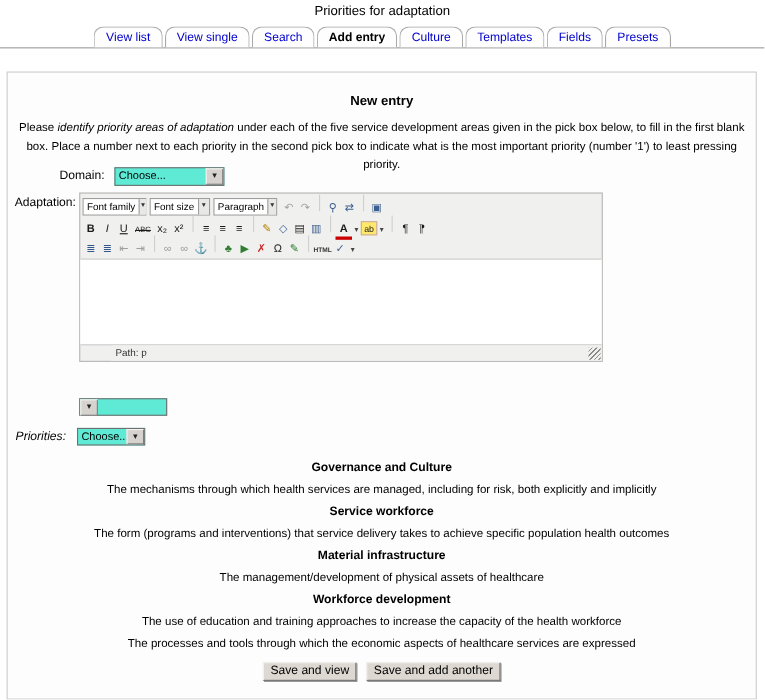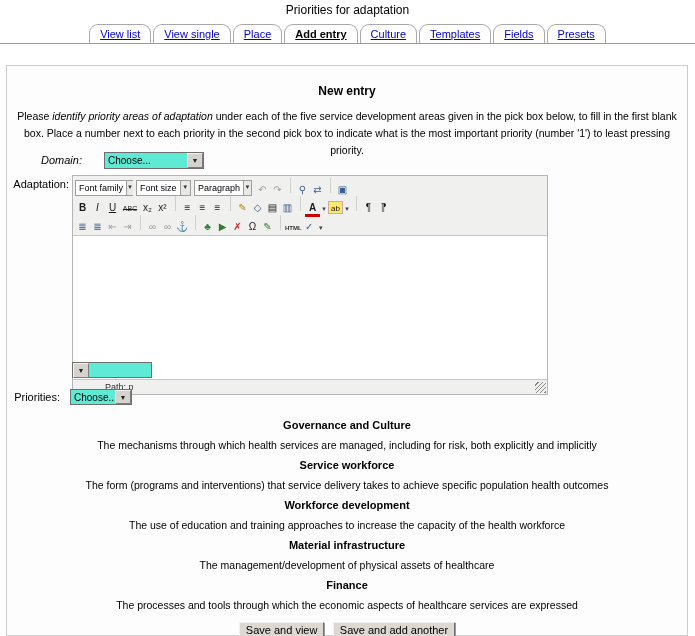--- a/index.html
+++ b/index.html
@@ -7,51 +7,51 @@
   body { font-family:"Liberation Sans",sans-serif; color:#000; position:relative; }
 
   .page-title { position:absolute; top:3px; left:0; width:100%; text-align:center;
                 font-size:12px; font-weight:normal; }
 
   .tabbar { position:absolute; top:24px; left:0; width:100%; height:20px;
             border-bottom:1px solid #9a9a9a; text-align:center; white-space:nowrap; }
   .tab { display:inline-block; height:19px; line-height:18px; padding:0 10px;
          margin:0 1px; border:1px solid #a8a8a8; border-bottom:none;
          border-radius:9px 9px 0 0; background:#fefefe; font-size:11px;
-         color:#0000cc; cursor:pointer; vertical-align:bottom;text-decoration:underline; }
+         color:#0000cc; cursor:pointer; vertical-align:bottom; }
   .tab.active { color:#000; font-weight:bold; }
 
   .content-box { position:absolute; top:65px; left:6px; width:682px; height:571px;
                  border:1px solid #cccccc; background:#fdfdfd; }
 
   .new-entry { position:absolute; top:18px; left:0; width:100%; text-align:center;
                font-size:12px; font-weight:bold; }
   .instructions { position:absolute; top:42px; left:0; width:100%; padding:0 6px;
                   text-align:center; font-size:10.5px; line-height:1.6; }
   .instructions .em { font-style:italic; }
 
   .flabel { position:absolute; font-size:11px; text-align:right; }
-  .lbl-domain    { top:88px;  left:0; width:75px;font-style:italic; }
+  .lbl-domain    { top:88px;  left:13px; width:75px; }
   .lbl-adapt     { top:112px; left:0; width:62px; }
-  .lbl-prior     { top:325px; left:0; width:53px; }
+  .lbl-prior     { top:325px; left:0; width:53px;font-style:italic; }
 
   
   .wsel { display:inline-flex; align-items:stretch; background:#5eead4;
           border:1px solid #6f6f6f; height:17px; cursor:pointer; }
   .wsel .txt { flex:1; font-size:10px; line-height:15px; padding:0 3px;
                overflow:hidden; white-space:nowrap; }
   .wsel .arr { width:16px; background:#d6d3ce; border:1px solid;
                border-color:#f4f3f1 #7c7c7c #7c7c7c #f4f3f1; font-size:7px;
                line-height:13px; text-align:center; color:#222; }
   .sel-domain { position:absolute; top:86px; left:97px; width:100px; }
   .sel-prior  { position:absolute; top:323px; left:63px; width:62px; height:16px; }
   .sel-format { position:absolute; top:296px; left:65px; width:80px; height:16px;flex-direction:column; }
 
   
-  .editor { position:absolute; top:109px; left:65px; width:476px; height:220px;
+  .editor { position:absolute; top:109px; left:65px; width:476px; height:154px;
             border:1px solid #b5b5b5; background:#f0f0ee; display:flex;
             flex-direction:column; }
   .tbar { padding:2px 2px 0 2px; }
   .trow { display:flex; align-items:center; height:19px; }
   .tsel { display:inline-flex; background:#fff; border:1px solid #9e9e9e;
           height:16px; margin-right:3px; cursor:pointer; }
   .tsel .txt { font-size:9px; line-height:14px; padding:0 3px; white-space:nowrap; }
   .tsel .arr { width:13px; background:#e8e8e6; border-left:1px solid #9e9e9e;
                font-size:6px; line-height:13px; text-align:center; color:#333; }
   .ts-ff { width:58px; } .ts-fs { width:55px; } .ts-pg { width:58px; }
@@ -90,21 +90,21 @@
           border:1px solid; border-color:#f2f1ef #6e6e6e #6e6e6e #f2f1ef;
           box-shadow:1px 1px 0 #9a9a9a; margin:0 2px; cursor:pointer; }
 </style>
 </head>
 <body>
 
 <div class="page-title">Priorities for adaptation</div>
 
 <div class="tabbar">
   
-<span class="tab">View list</span><span class="tab">View single</span><span class="tab">Place</span><span class="tab active">Add entry</span><span class="tab">Culture</span><span class="tab">Templates</span><span class="tab">Fields</span><span class="tab">Presets</span></div>
+<span class="tab">View list</span><span class="tab">View single</span><span class="tab">Search</span><span class="tab active">Add entry</span><span class="tab">Culture</span><span class="tab">Templates</span><span class="tab">Fields</span><span class="tab">Presets</span></div>
 
 <div class="content-box">
 
   <div class="new-entry">New entry</div>
 
   <p class="instructions">
     <span>Please </span><span class="em">identify priority areas of adaptation</span><span> under each of the five service development areas given in the pick box below, to fill in the first blank box. Place a number next to each priority in the second pick box to indicate what is the most important priority (number '1') to least pressing priority.</span>
   </p>
 
   <div class="flabel lbl-domain">Domain:</div>
@@ -162,29 +162,28 @@
 
     <div>
         <div class="sec-h">Governance and Culture</div>
         <div class="sec-d">The mechanisms through which health services are managed, including for risk, both explicitly and implicitly</div>
       </div>
         <div>
         <div class="sec-h">Service workforce</div>
         <div class="sec-d">The form (programs and interventions) that service delivery takes to achieve specific population health outcomes</div>
       </div>
         <div>
+        <div class="sec-h">Material infrastructure</div>
+        <div class="sec-d">The management/development of physical assets of healthcare</div>
+      </div>
+        <div>
         <div class="sec-h">Workforce development</div>
         <div class="sec-d">The use of education and training approaches to increase the capacity of the health workforce</div>
       </div>
         <div>
-        <div class="sec-h">Material infrastructure</div>
-        <div class="sec-d">The management/development of physical assets of healthcare</div>
-      </div>
-        <div>
-        <div class="sec-h">Finance</div>
         <div class="sec-d">The processes and tools through which the economic aspects of healthcare services are expressed</div>
       </div>
       </div>
     <div class="btnrow">
       <button class="wbtn">Save and view</button>
       <button class="wbtn">Save and add another</button>
     </div>
   </div>
 
 </div>

